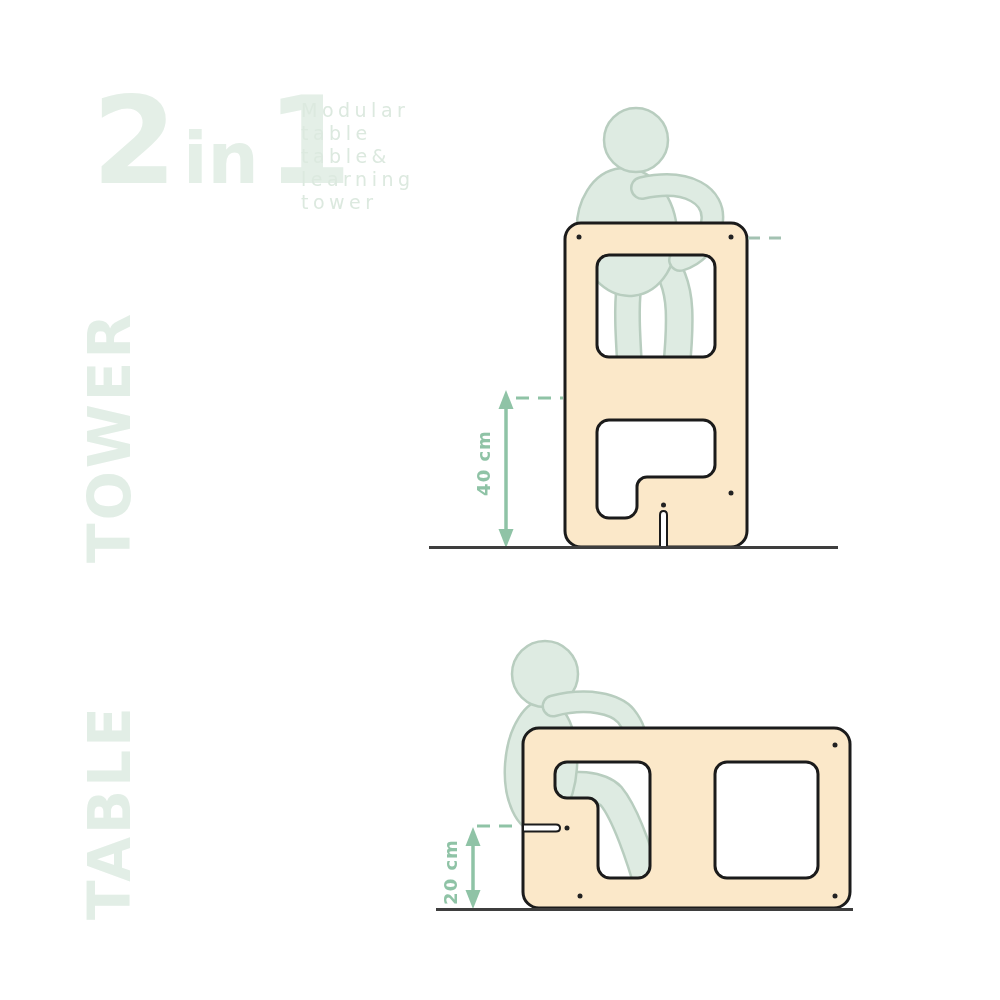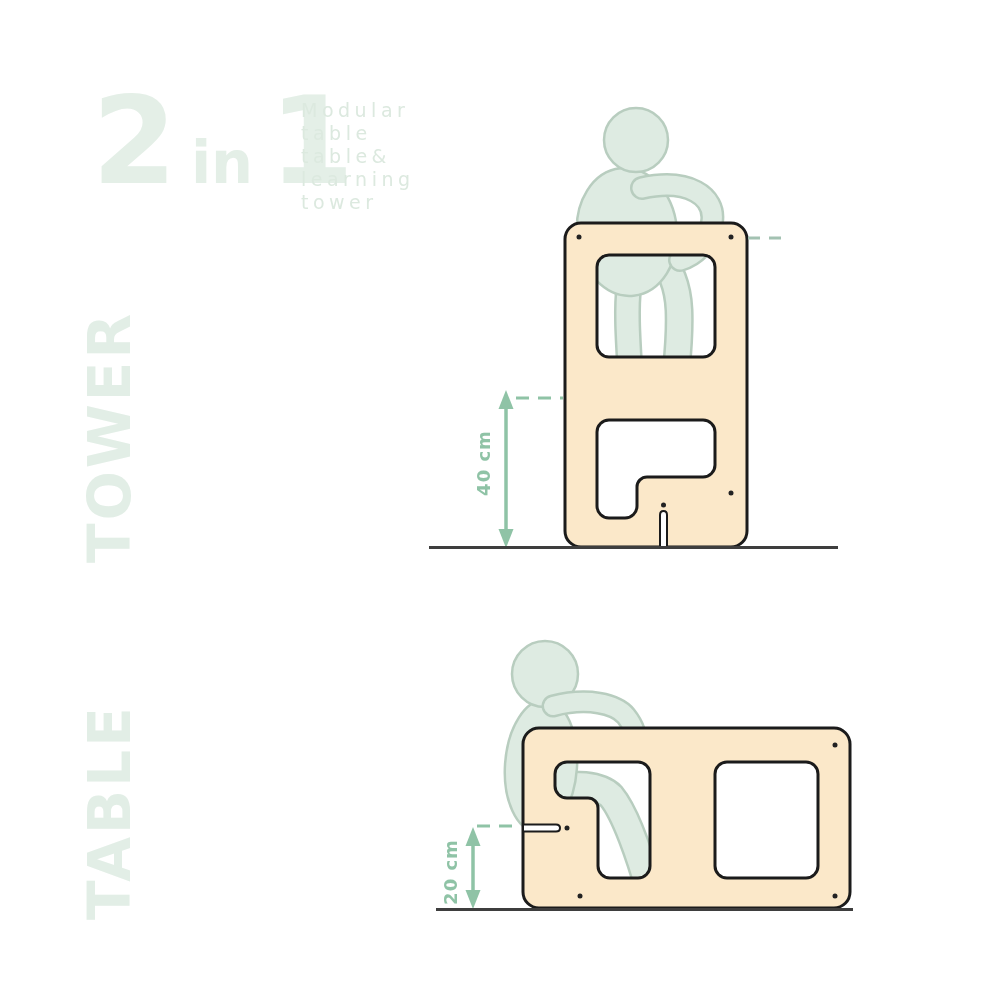--- a/index.html
+++ b/index.html
@@ -7,21 +7,21 @@
     width:1000px;height:1000px;position:relative;background:#ffffff;
     font-family:"DejaVu Sans","Liberation Sans",sans-serif;
     overflow:hidden;
   }
   .abs{position:absolute;}
 
   
   #title-block{left:92px;top:80px;display:flex;align-items:baseline;
     color:var(--title-green);font-weight:bold;line-height:1;}
   #title-block .big{font-size:122px;letter-spacing:-2px;}
-  #title-block .small{font-size:59px;margin:0 16px;}
+  #title-block .small{font-size:72px;margin:0 8px;}
   #subtitle-block{left:301px;top:99px;color:var(--subtitle-green);
     font-size:19px;line-height:23px;letter-spacing:4.5px;font-weight:normal;}
 
   
   .side-label{width:240px;height:56px;color:var(--side-label-green);
     font-size:58px;font-weight:bold;letter-spacing:3px;text-align:center;
     line-height:56px;transform:rotate(-90deg);white-space:nowrap;}
   #tower-label{left:-10px;top:415px;}
   #table-label{left:-10px;top:784px;}
 

